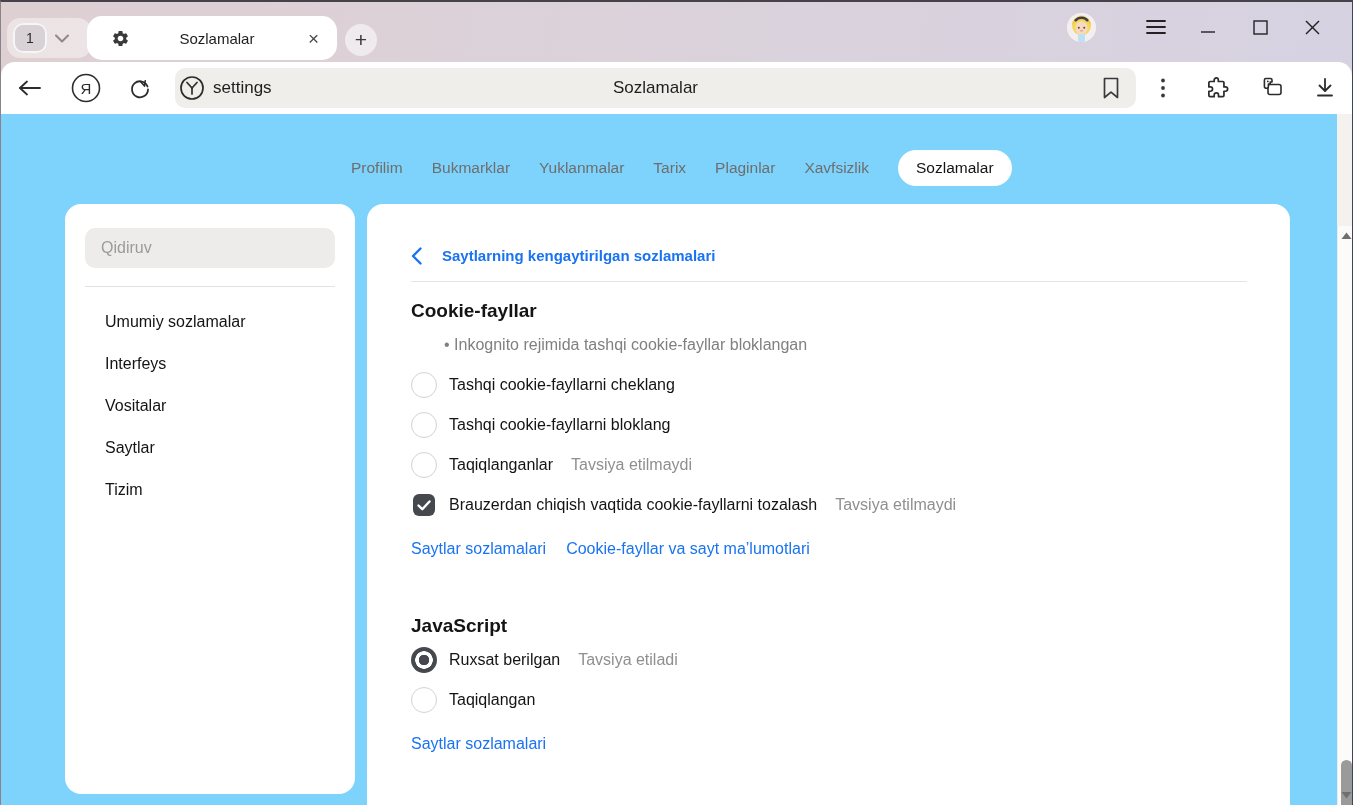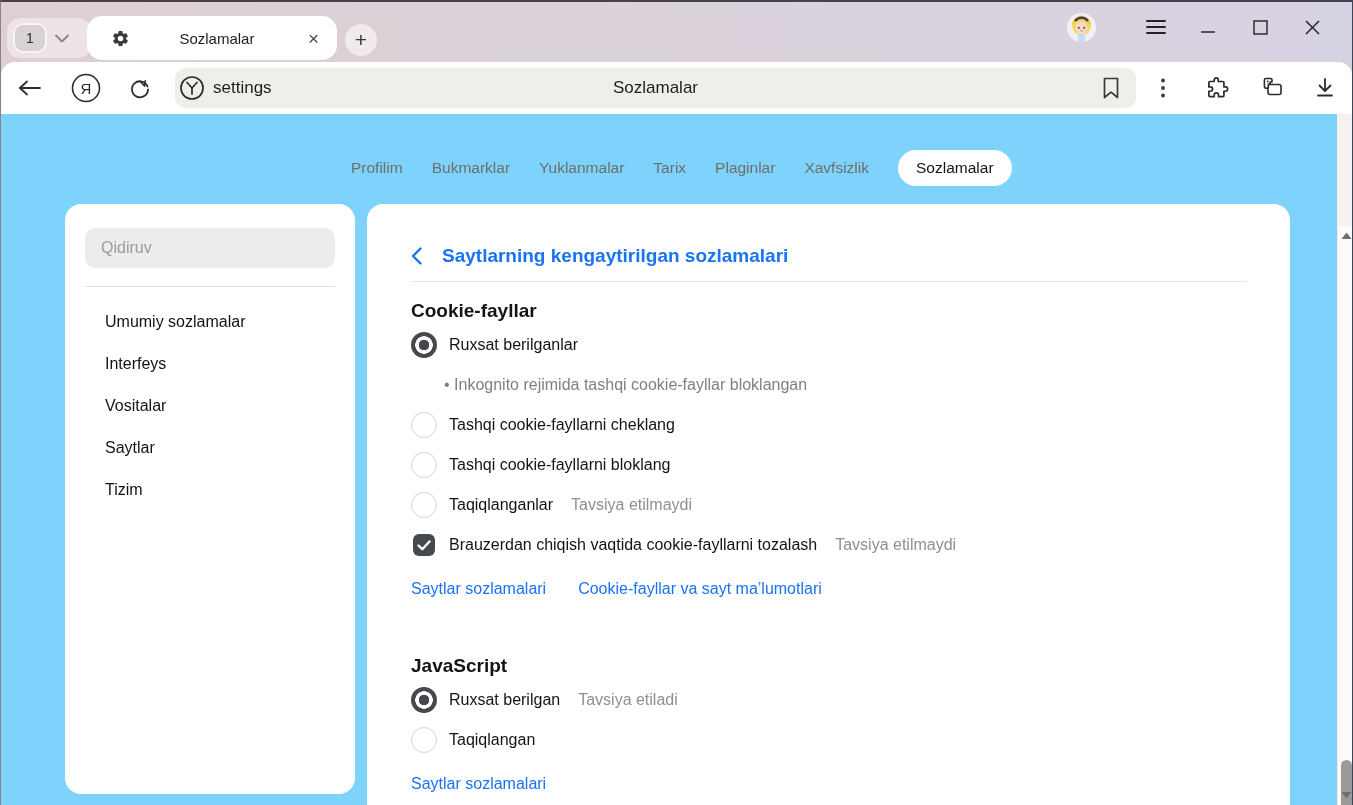--- a/index.html
+++ b/index.html
@@ -46,32 +46,32 @@
     padding:24px 20px;}
   .search-input{width:250px;height:40px;background:#eeecea;border:none;border-radius:10px;padding:0 16px;
     font-size:16px;color:#1e1e1e;outline:none;}
   .search-input::placeholder{color:#9b9b9b;}
   .sb-divider{height:1px;background:#e4e2df;margin:18px 0 14px 0;}
   .sb-item{font-size:16px;color:#141414;padding:10px 0 10px 20px;height:42px;display:flex;align-items:center;}
   .main{position:absolute;left:366px;top:90px;width:923px;height:640px;background:#fff;border-radius:16px;
     padding:0 43px 0 44px;}
   .back-header{display:flex;align-items:center;gap:20px;padding-top:26px;height:78px;
     border-bottom:1px solid #e7e5e2;}
-  .back-title{font-size:19px;font-weight:bold;color:#1a73f0;}
+  .back-title{font-size:15px;font-weight:bold;color:#1a73f0;}
   .section-heading{font-size:19px;font-weight:bold;color:#141414;margin-top:15px;height:28px;
     display:flex;align-items:center;}
   .opt-row{height:40px;display:flex;align-items:center;gap:12px;}
   .opt-label{font-size:16px;color:#141414;}
   .opt-hint{font-size:16px;color:#8f8f8f;margin-left:6px;}
   .opt-note{height:40px;display:flex;align-items:center;font-size:16px;color:#808080;padding-left:33px;}
   .radio{width:26px;height:26px;border-radius:50%;background:#fff;border:1.5px solid #d6d3d0;flex:0 0 auto;}
   .radio.checked{border:none;background:radial-gradient(circle,#45494e 0 5px,#ffffff 5.5px 8.5px,#45494e 9px 100%);}
   .checkbox{width:22px;height:22px;border-radius:6px;background:#45494e;flex:0 0 auto;margin:0 2px;
     display:flex;align-items:center;justify-content:center;}
-  .links-row{display:flex;gap:32px;margin-top:9px;height:30px;align-items:center;}
+  .links-row{display:flex;gap:20px;margin-top:9px;height:30px;align-items:center;}
   .link{font-size:16px;color:#1a73f0;}
   .js-heading{margin-top:48px;}
   
   .scrollbar{position:absolute;right:0;top:112px;bottom:0;width:17px;background:#fcfbfa;border-left:1px solid #ececea;}
   .sb-arrow{position:absolute;left:3px;width:11px;height:8px;color:#6f6f6f;}
   .sb-arrow svg{display:block;}
   .sb-up{top:6px;}
   .sb-down{bottom:6px;}
   .sb-thumb{position:absolute;left:3px;top:534px;width:11px;height:131px;background:#9a9a9a;border-radius:6px;}
   svg{display:block;}
@@ -250,24 +250,20 @@
         <span>
           <svg width="11" height="18" viewBox="0 0 11 18">
               <polyline points="9.5,1.5 2,9 9.5,16.5" fill="none" stroke="#1a73f0" stroke-width="2.4" stroke-linecap="round" stroke-linejoin="round"></polyline>
             </svg>
         </span>
         <span class="back-title">Saytlarning kengaytirilgan sozlamalari</span>
       </div>
 
       <div class="section-heading" style="margin-top:15px;">Cookie-fayllar</div>
 
-      <div class="opt-row">
-        <span class="radio checked"></span>
-        <span class="opt-label">Ruxsat berilganlar</span>
-      </div>
       <div class="opt-note">• Inkognito rejimida tashqi cookie-fayllar bloklangan</div>
 
       <div class="opt-row">
         <span class="radio"></span>
         <span class="opt-label">Tashqi cookie-fayllarni cheklang</span>
       </div>
 
       <div class="opt-row">
         <span class="radio"></span>
         <span class="opt-label">Tashqi cookie-fayllarni bloklang</span>

